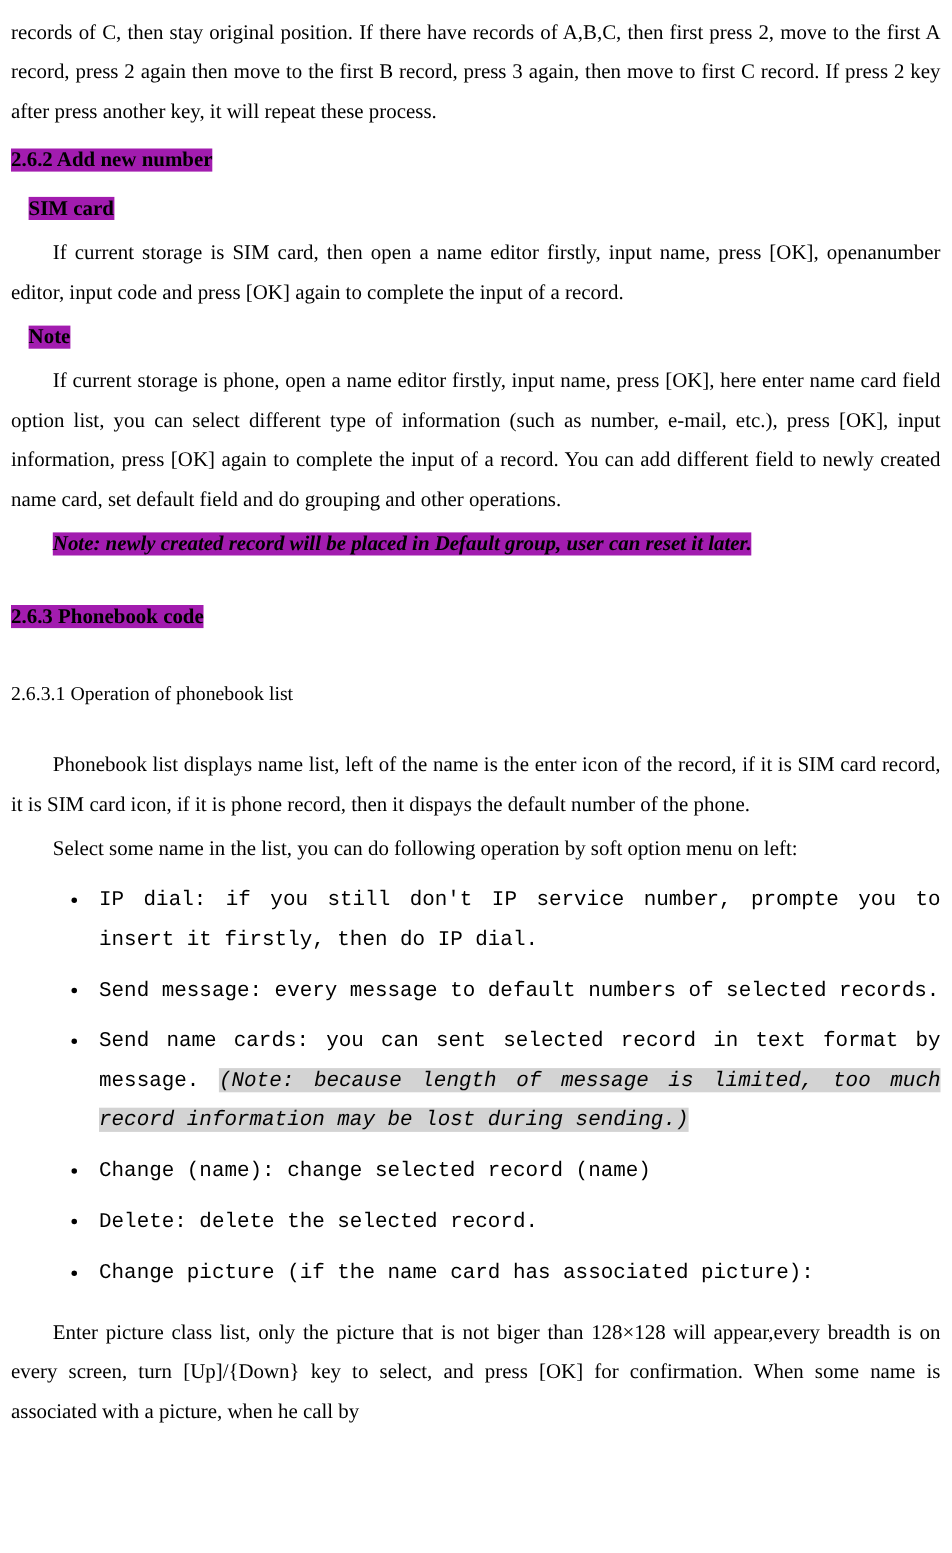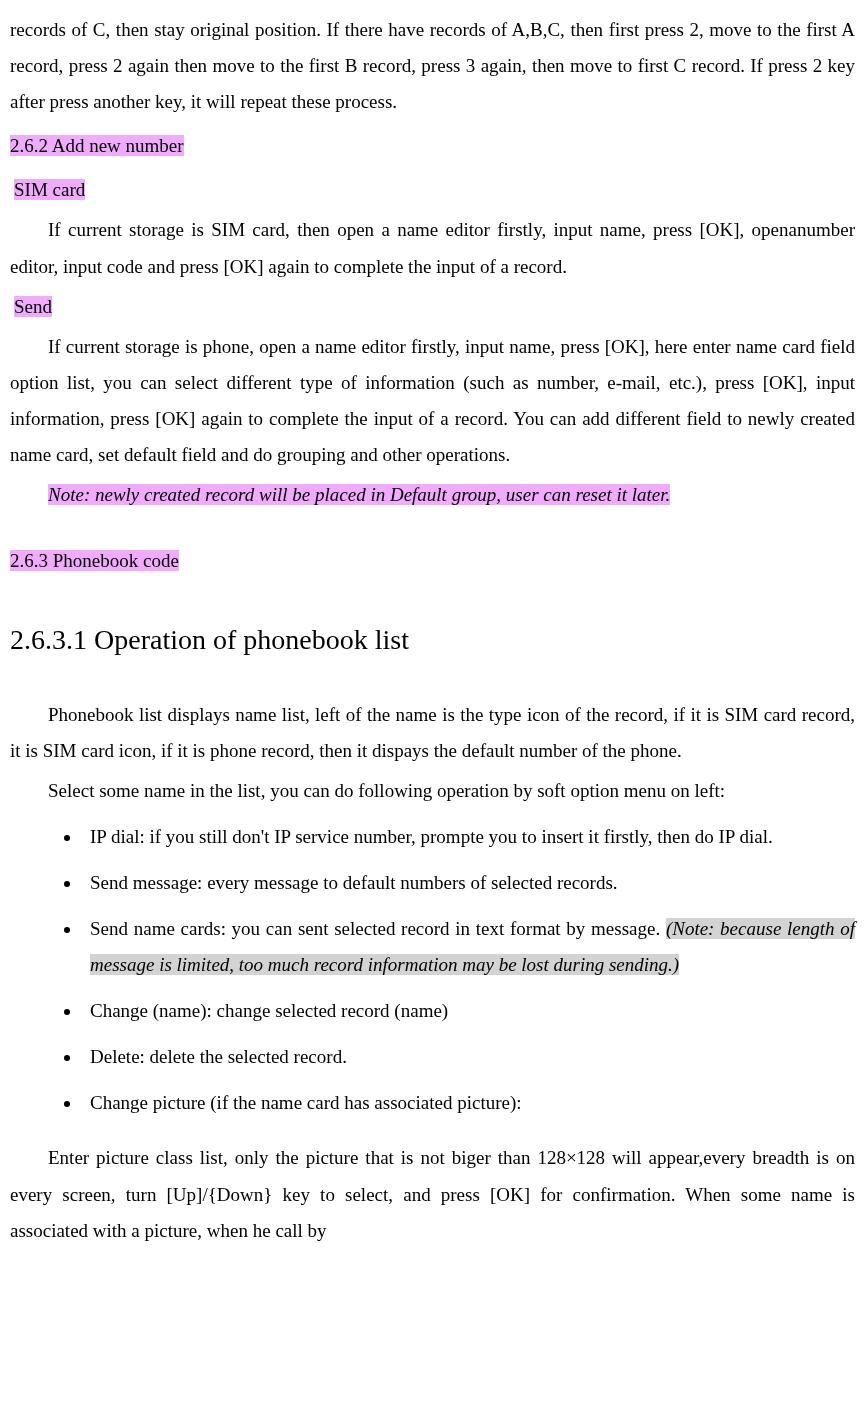--- a/index.html
+++ b/index.html
@@ -10,82 +10,84 @@
     background: #fff;
     margin: 0;
     padding: 8px 10px;
     width: 845px;
   }
   .justify {
     text-align: justify;
     font-family: Liberation Serif, serif;
   }
   .highlight {
-    background-color: #f0abfc;
+    background-color: #a21caf;
+    font-weight: bold;
   }
   .highlight-inline {
     background-color: #d3d3d3;
     font-style: italic;
   }
   .indent {
     text-indent: 38px;
   }
   .section-heading {
     margin: 8px 0;
   }
   .label {
-    margin: 2px 4px;
+    margin: 2px 16px;
   }
   .para {
     margin: 4px 0;
   }
   ul.bullets {
     list-style-type: disc;
     padding-left: 72px;
     margin: 6px 0;
   }
   ul.bullets li {
     text-align: justify;
     padding-left: 8px;
     margin: 10px 0;
+    font-family: Liberation Mono, monospace;
   }
   .sub-indent {
     text-align: justify;
     text-indent: 38px;
   }
   .spacer { height: 18px; }
 </style>
 </head>
 <body>
 
 <p class="para justify">records of C, then stay original position. If there have records of A,B,C, then first press 2, move to the first A record, press 2 again then move to the first B record, press 3 again, then move to first C record. If press 2 key after press another key, it will repeat these process.</p>
 
 <p class="section-heading"><span class="highlight">2.6.2 Add new number</span></p>
 
 <p class="label"><span class="highlight">SIM card</span></p>
 
 <p class="para justify indent">If current storage is SIM card, then open a name editor firstly, input name, press [OK], openanumber editor, input code and press [OK] again to complete the input of a record.</p>
 
-<p class="label"><span class="highlight">Send</span></p>
+<p class="label"><span class="highlight">Note</span></p>
 
 <p class="para justify indent">If current storage is phone, open a name editor firstly, input name, press [OK], here enter name card field option list, you can select different type of information (such as number, e-mail, etc.), press [OK], input information, press [OK] again to complete the input of a record. You can add different field to newly created name card, set default field and do grouping and other operations.</p>
 
 <p class="para indent"><span class="highlight" style="font-style:italic;text-align:center;">Note: newly created record will be placed in Default group, user can reset it later.</span></p>
 
 <div class="spacer"></div>
 
 <p class="section-heading"><span class="highlight">2.6.3 Phonebook code</span></p>
 
 <div class="spacer"></div>
 
-<p class="section-heading" style="font-size:28px;">2.6.3.1 Operation of phonebook list</p>
+<p class="section-heading" style="font-size:18px;">2.6.3.1 Operation of phonebook list</p>
 
 <div class="spacer"></div>
 
-<p class="para justify indent">Phonebook list displays name list, left of the name is the type icon of the record, if it is SIM card record, it is SIM card icon, if it is phone record, then it dispays the default number of the phone.</p>
+<p class="para justify indent">Phonebook list displays name list, left of the name is the enter icon of the record, if it is SIM card record, it is SIM card icon, if it is phone record, then it dispays the default number of the phone.</p>
 
 <p class="para indent">Select some name in the list, you can do following operation by soft option menu on left:</p>
 
 <ul class="bullets">
   <li>IP dial: if you still don't IP service number, prompte you to insert it firstly, then do IP dial.</li>
   <li>Send message: every message to default numbers of selected records.</li>
   <li><span>Send name cards: you can sent selected record in text format by message. </span><span class="highlight-inline">(Note: because length of message is limited, too much record information may be lost during sending.) </span></li>
   <li>Change (name): change selected record (name)</li>
   <li>Delete: delete the selected record.</li>
   <li>Change picture (if the name card has associated picture):</li>

